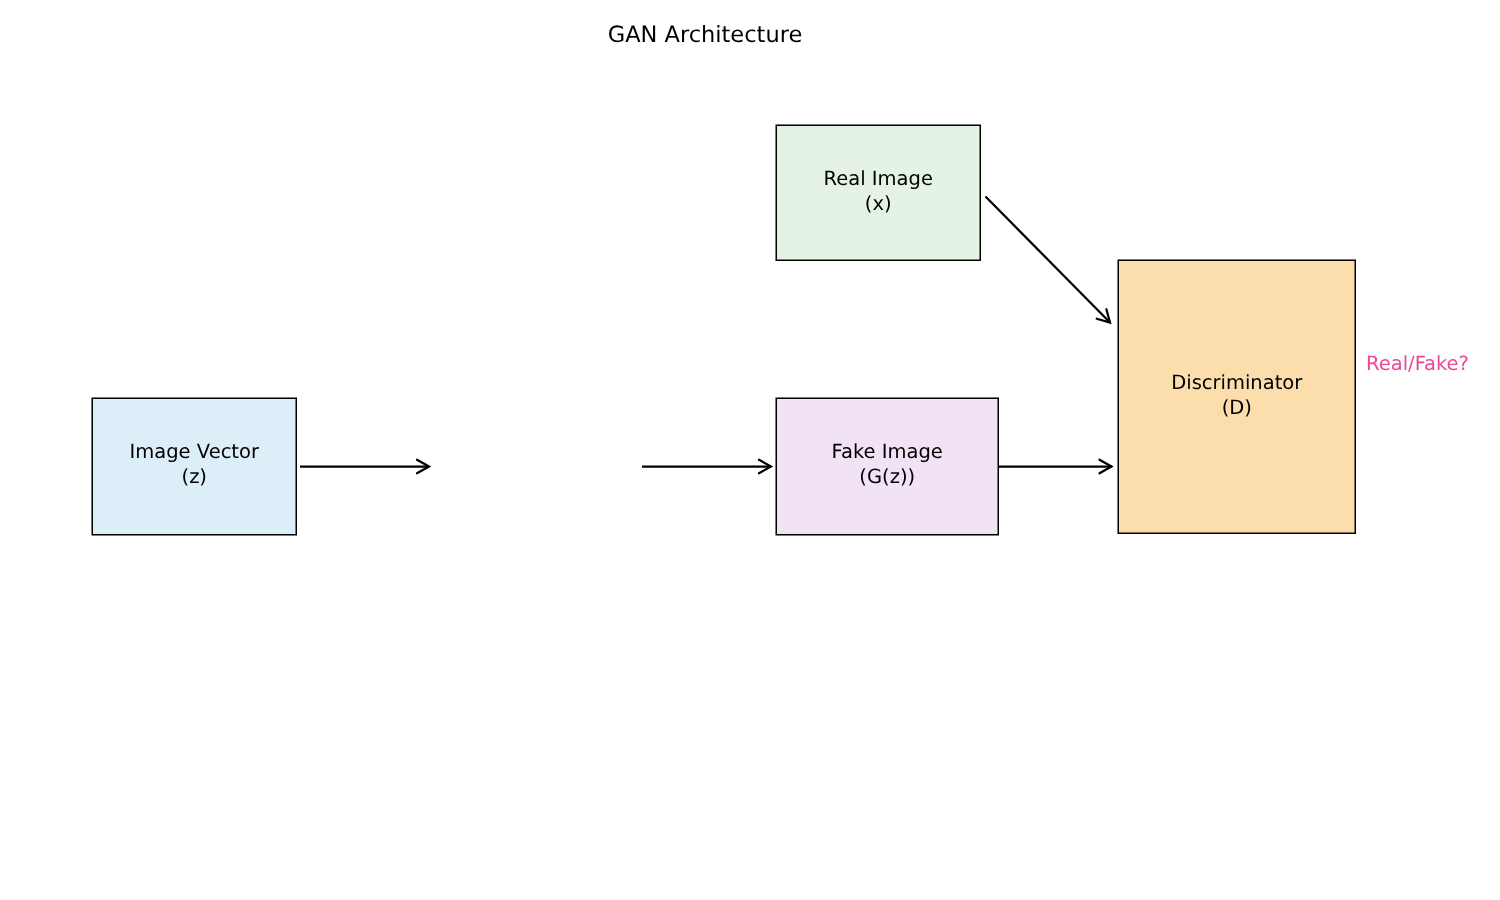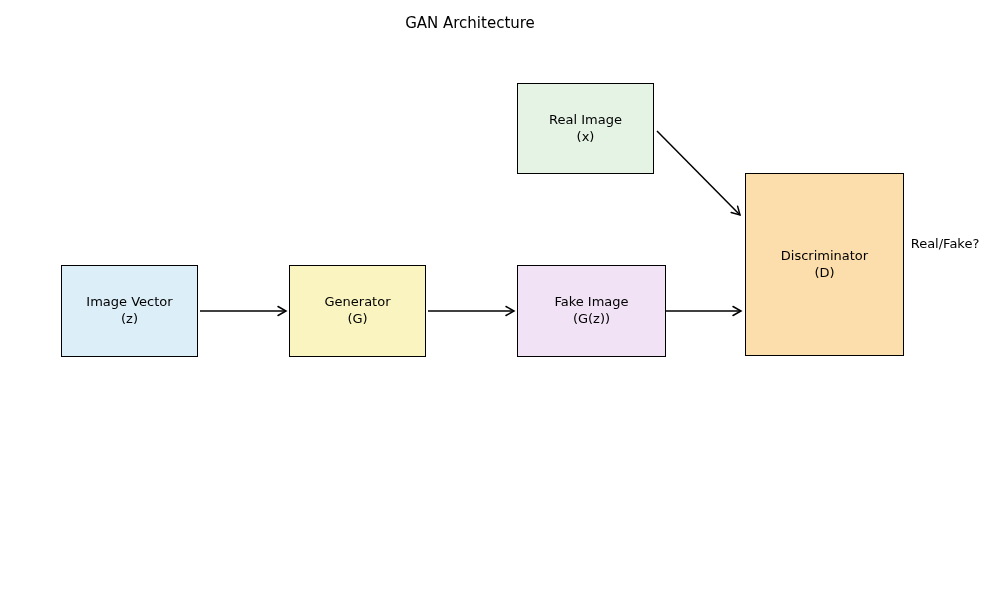--- a/index.html
+++ b/index.html
@@ -49,21 +49,21 @@
     width: 1000px;
     height: 600px;
     pointer-events: none;
   }
   .output-label {
     position: absolute;
     left: 945px;
     top: 243px;
     transform: translate(-50%, -50%);
     font-size: 13px;
-    color: #000000;
+    color: #ec4899;
     white-space: nowrap;
   }
 </style>
 </head>
 <body>
 
 <div id="canvas">
 
   <div class="diagram-title">GAN Architecture</div>
 
@@ -77,24 +77,20 @@
     <path d="M428,311 H514" fill="none" stroke="#000000" stroke-width="1.5" marker-end="url(#arrowhead)"></path>
     <path d="M656,311 H741" fill="none" stroke="#000000" stroke-width="1.5" marker-end="url(#arrowhead)"></path>
     <path d="M657,131 L740,215" fill="none" stroke="#000000" stroke-width="1.5" marker-end="url(#arrowhead)"></path>
   </svg>
 
   <div class="node node-latent" style="background-color: rgb(220, 238, 248);">
     <span>Image Vector</span>
     <span>(z)</span>
   </div>
 
-  <div class="node node-generator" style="background-color: rgb(250, 245, 192);">
-    <span>Generator</span>
-    <span>(G)</span>
-  </div>
 
   <div class="node node-fake" style="background-color: rgb(241, 227, 245);">
     <span>Fake Image</span>
     <span>(G(z))</span>
   </div>
 
   <div class="node node-real" style="background-color: rgb(229, 243, 228);">
     <span>Real Image</span>
     <span>(x)</span>
   </div>

